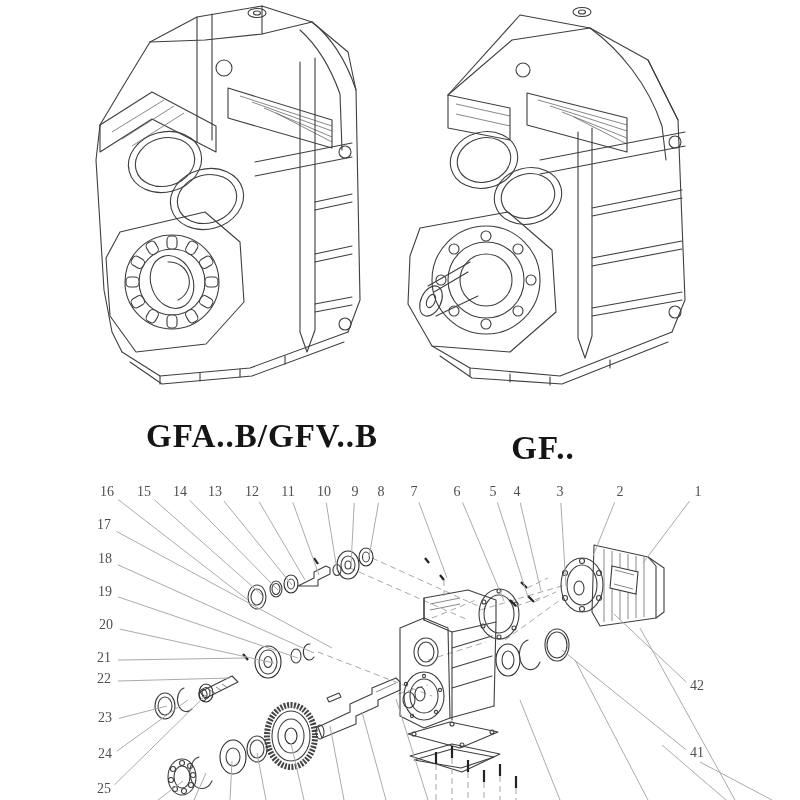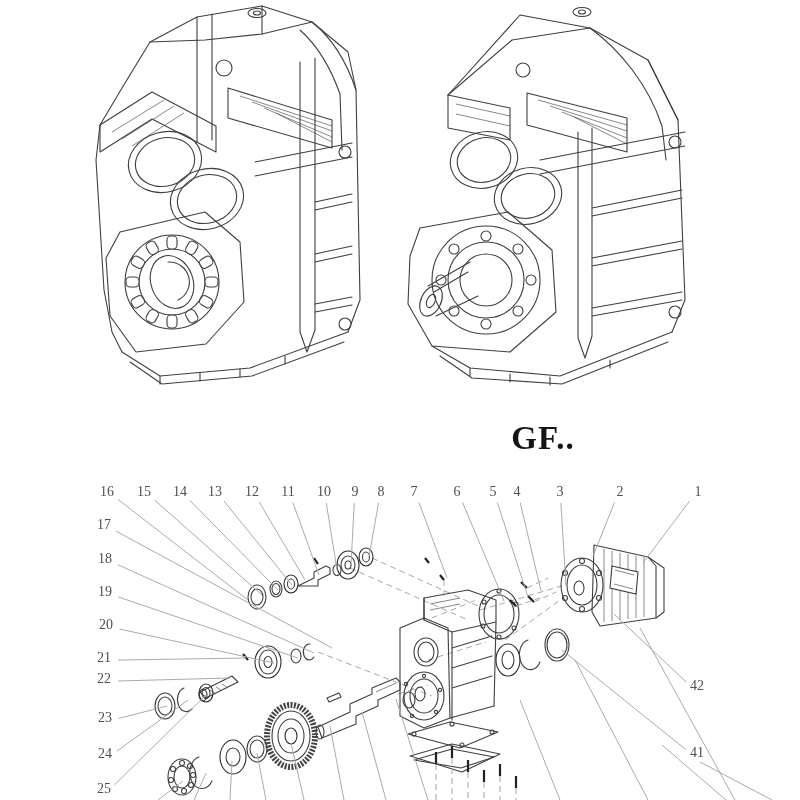--- a/index.html
+++ b/index.html
@@ -395,14 +395,15 @@
           <line x1="114.3453818147866" y1="784.9362152808288" x2="206" y2="695" class="leader"></line>
           <text x="104" y="793" class="callout">25</text>
           <line x1="685.8298574650886" y1="749.5745021973288" x2="562" y2="650" class="leader"></line>
           <text x="697" y="757" class="callout">41</text>
           <line x1="686.361365067493" y1="682.1496663322961" x2="614" y2="614" class="leader"></line>
           <text x="697" y="690" class="callout">42</text>
         </g>
     </g>
   </svg>
 
-  <div class="model-label" style="left:543px;top:420px;">GF..</div>
+  <div class="model-label" style="left:262px;top:418px;">GFA..B/GFV..B</div>
+  <div class="model-label" style="left:543px;top:430px;">GF..</div>
 </div>
 
 </body></html>

